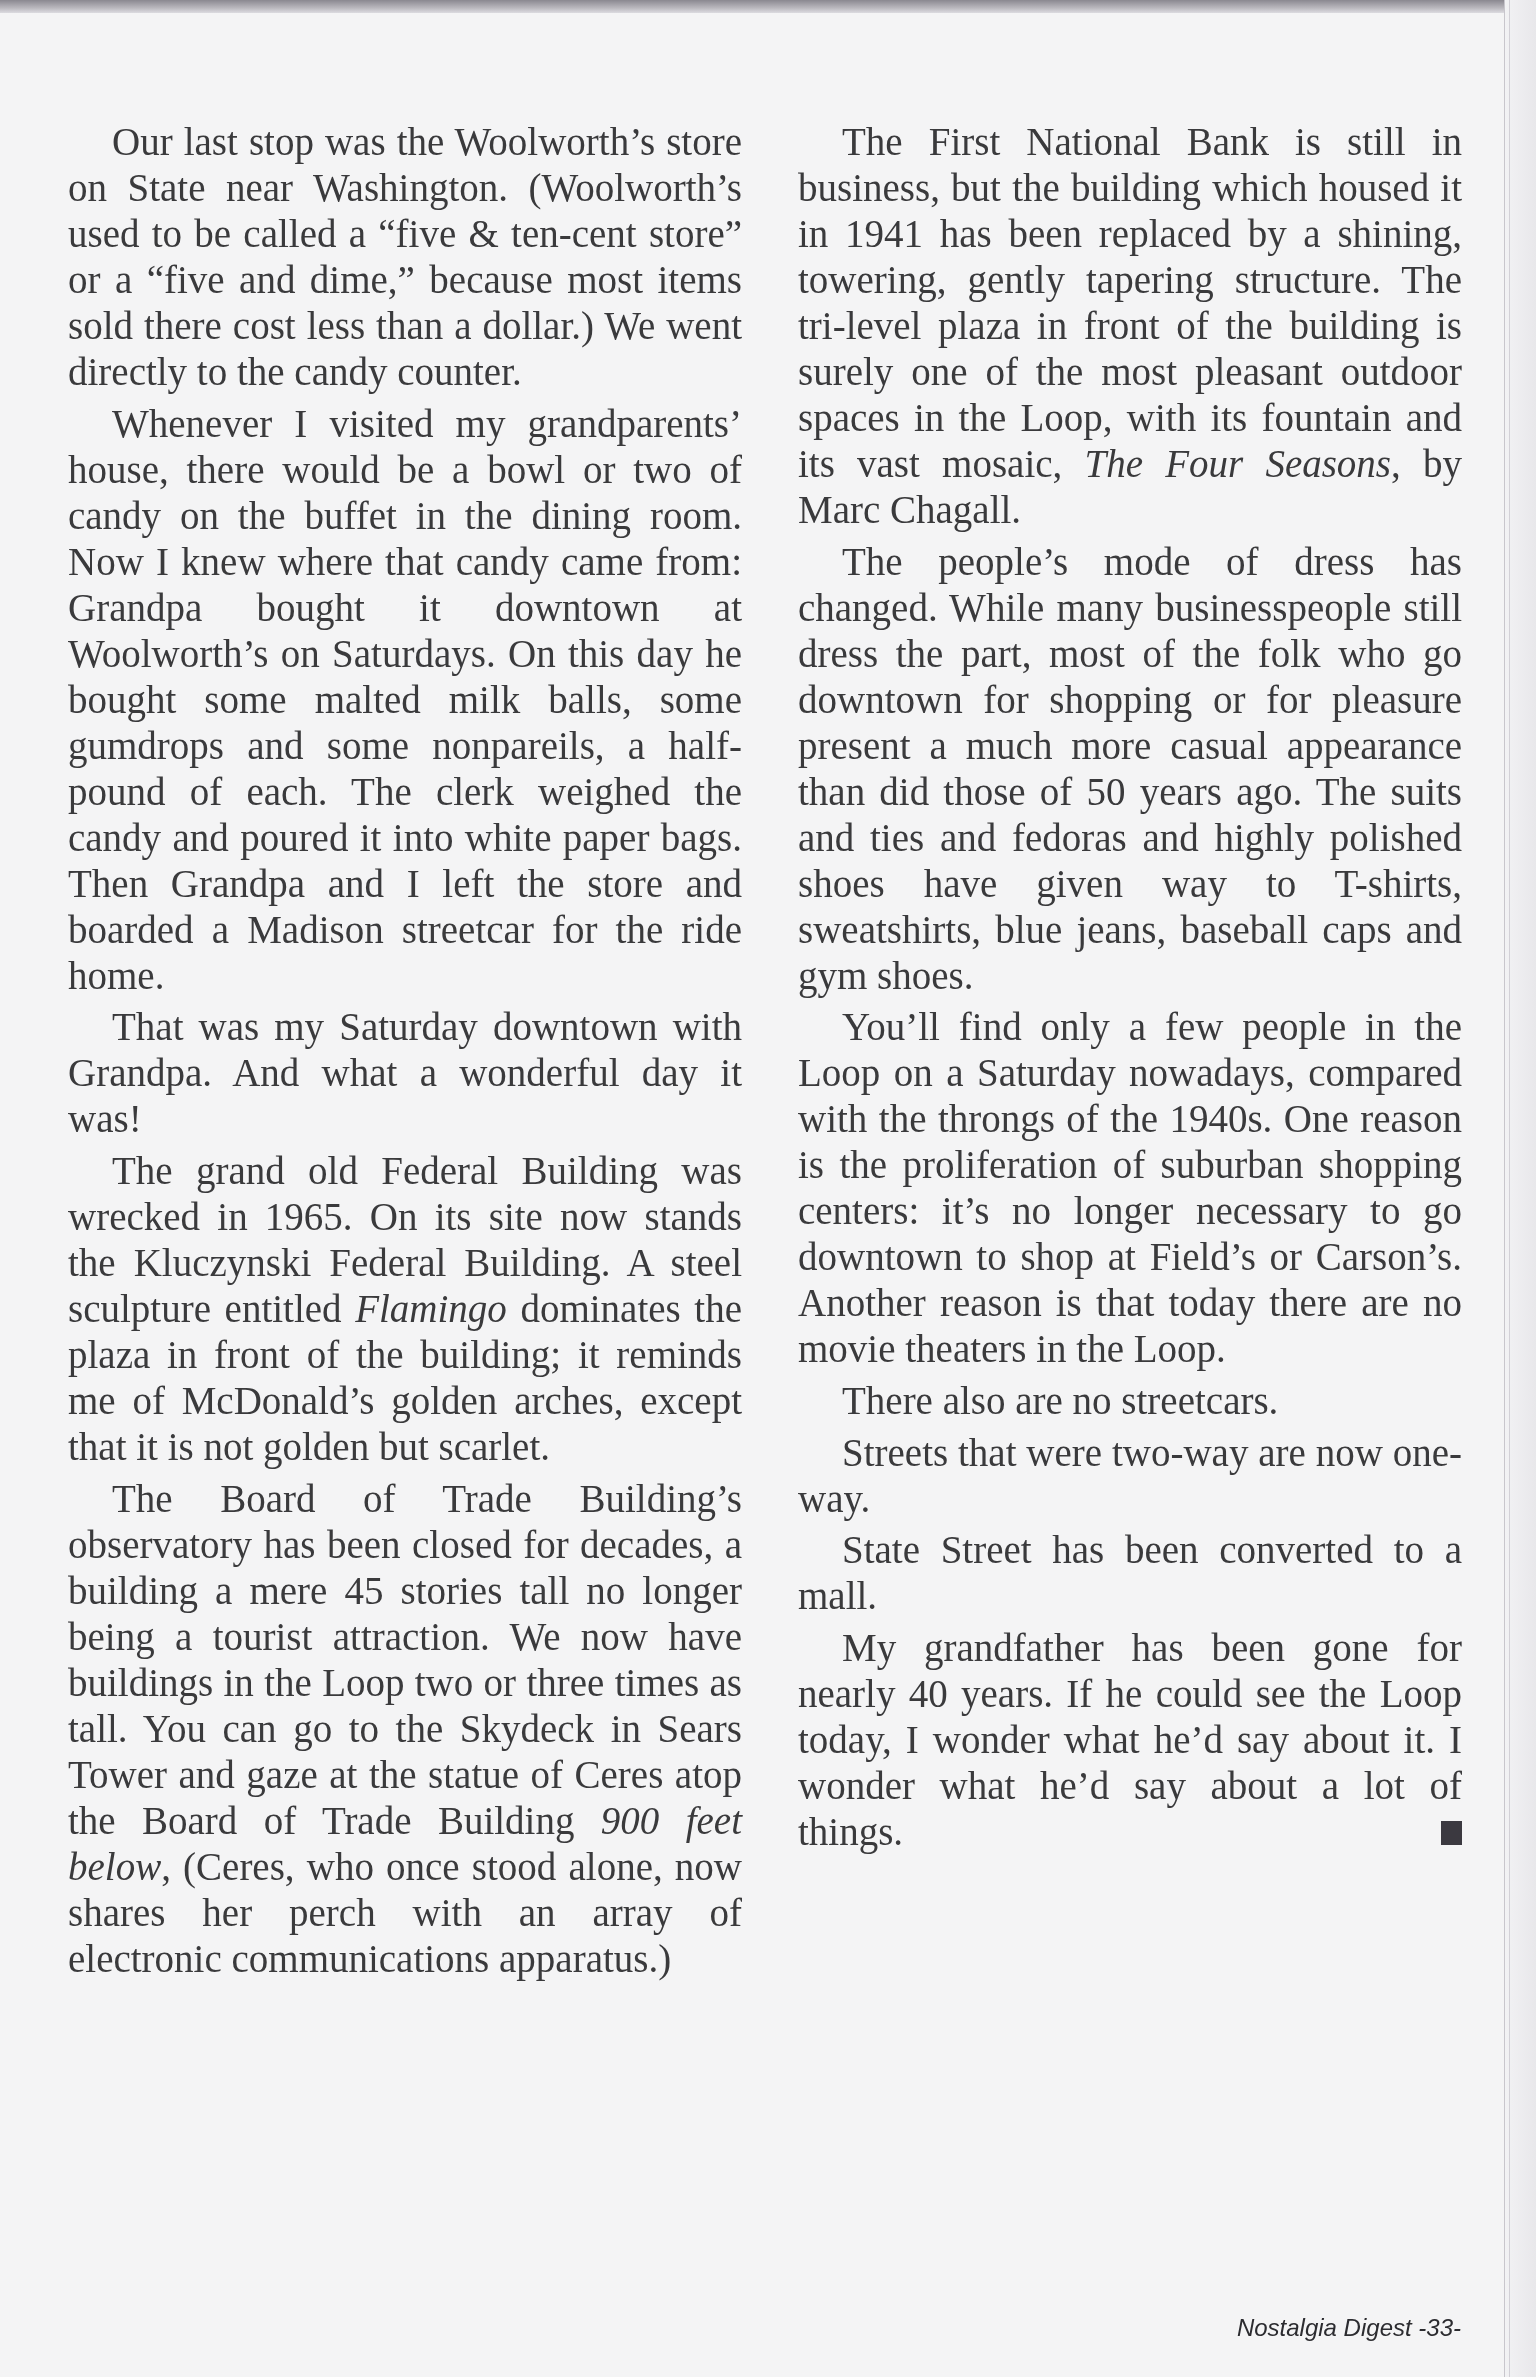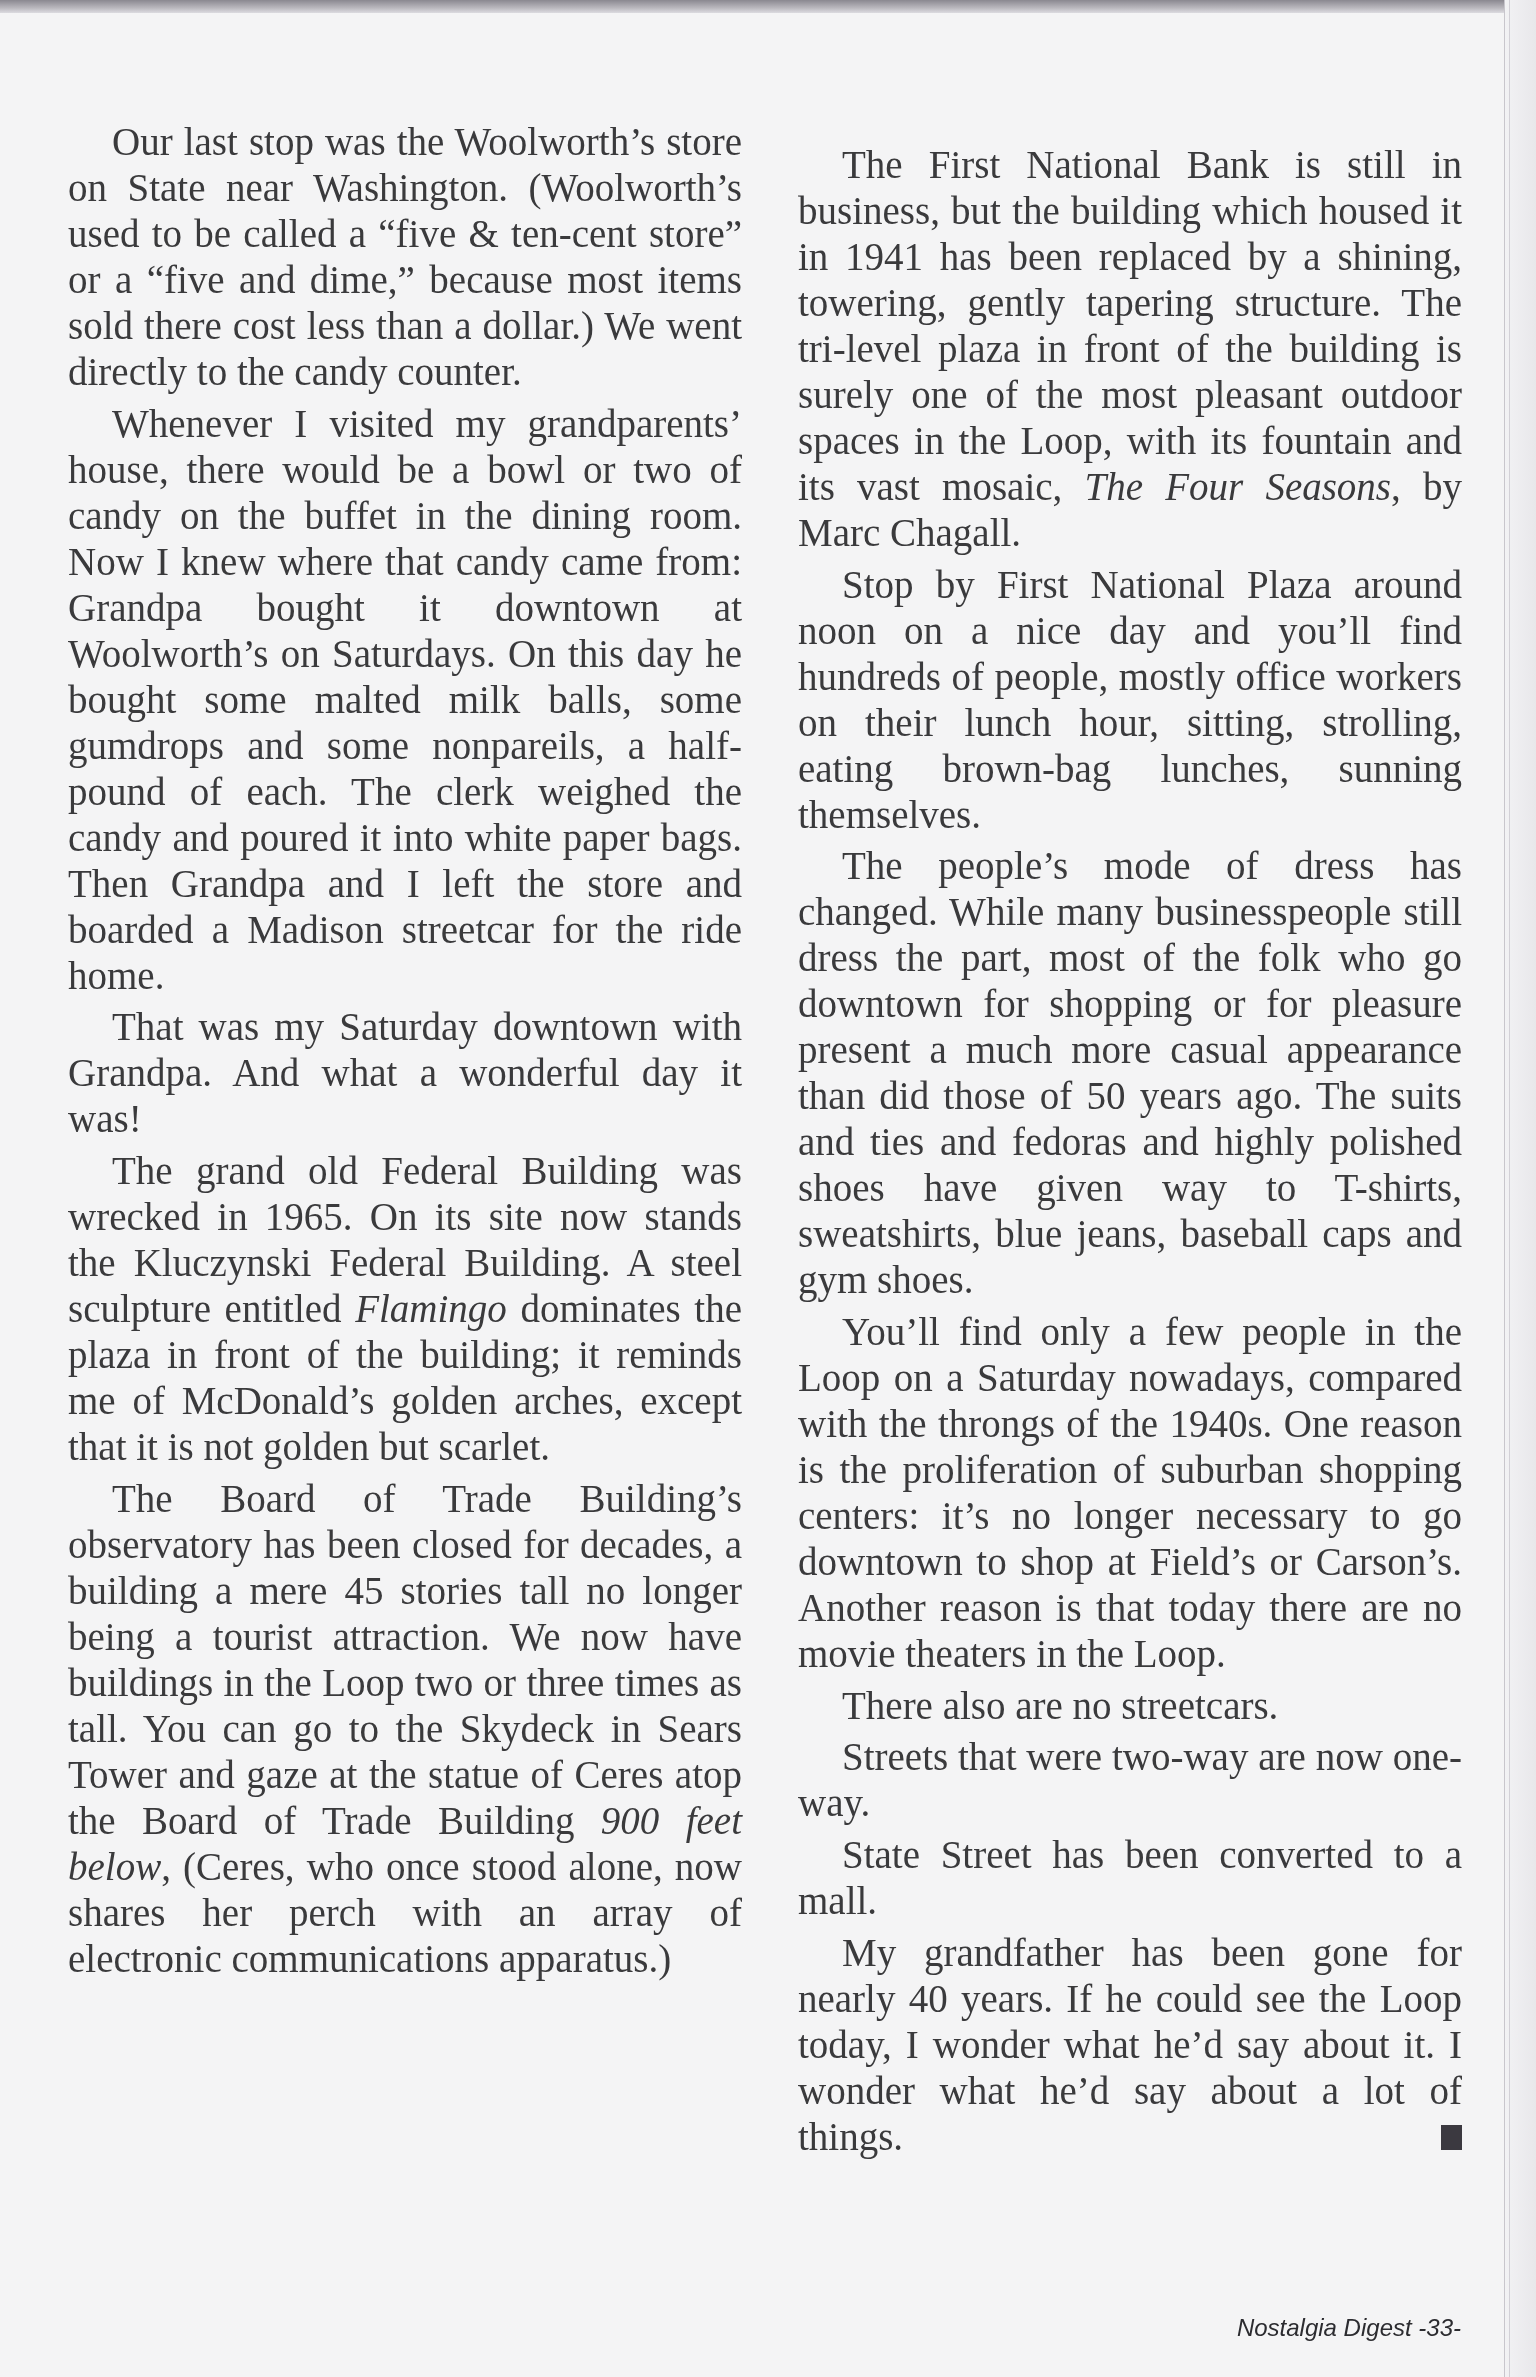--- a/index.html
+++ b/index.html
@@ -20,21 +20,21 @@
   }
   .right-edge::after {
     content: ""; position: absolute; left: 3.8px; top: 0; width: 0.9px; height: 2377px; background: #d2d0d6;
   }
   .column {
     position: absolute; top: 119px;
     font-size: 39px; line-height: 46px;
     text-align: justify; hyphens: manual;
   }
   .col-left { left: 68px; width: 674px; }
-  .col-right { left: 798px; width: 664px; margin-top: 23px; }
+  .col-right { left: 798px; width: 664px; }
   .column p { margin: 0 0 5.7px 0; text-indent: 44px; }
   .column em { font-style: italic; }
   .end-mark {
     display: inline-block; width: 21px; height: 24.6px; background: #3b3940;
     float: right; margin-top: 11.4px;
   }
   .footer {
     position: absolute; top: 2314px; right: 76px;
     font-family: "Liberation Sans", "DejaVu Sans", sans-serif;
     font-style: italic; font-size: 24px; color: #2c2c30;
@@ -49,21 +49,20 @@
 <div class="column col-left">
   <p>Our last stop was the Woolworth’s store on State near Washington. (Woolworth’s used to be called a “five &amp; ten-cent store” or a “five and dime,” because most items sold there cost less than a dollar.) We went directly to the candy counter.</p>
   <p>Whenever I visited my grandparents’ house, there would be a bowl or two of candy on the buffet in the dining room. Now I knew where that candy came from: Grandpa bought it downtown at Woolworth’s on Saturdays. On this day he bought some malted milk balls, some gumdrops and some nonpareils, a half-pound of each. The clerk weighed the candy and poured it into white paper bags. Then Grandpa and I left the store and boarded a Madison streetcar for the ride home.</p>
   <p>That was my Saturday downtown with Grandpa. And what a wonderful day it was!</p>
   <p><span>The grand old Federal Building was wrecked in 1965. On its site now stands the Kluczynski Federal Building. A steel sculpture entitled </span><em>Flamingo</em><span> dominates the plaza in front of the building; it reminds me of McDonald’s golden arches, except that it is not golden but scarlet.</span></p>
   <p><span>The Board of Trade Building’s observatory has been closed for decades, a building a mere 45 stories tall no longer being a tourist attraction. We now have buildings in the Loop two or three times as tall. You can go to the Skydeck in Sears Tower and gaze at the statue of Ceres atop the Board of Trade Building </span><em>900 feet below</em><span>, (Ceres, who once stood alone, now shares her perch with an array of electronic communications apparatus.)</span></p>
 </div>
 
 <div class="column col-right">
   <p><span>The First National Bank is still in business, but the building which housed it in 1941 has been replaced by a shining, towering, gently tapering structure. The tri-level plaza in front of the building is surely one of the most pleasant outdoor spaces in the Loop, with its fountain and its vast mosaic, </span><em>The Four Seasons</em><span>, by Marc Chagall.</span></p>
-  <p>Stop by First National Plaza around noon on a nice day and you’ll find hundreds of people, mostly office workers on their lunch hour, sitting, strolling, eating brown-bag lunches, sunning themselves.</p>
   <p>The people’s mode of dress has changed. While many businesspeople still dress the part, most of the folk who go downtown for shopping or for pleasure present a much more casual appearance than did those of 50 years ago. The suits and ties and fedoras and highly polished shoes have given way to T-shirts, sweatshirts, blue jeans, baseball caps and gym shoes.</p>
   <p>You’ll find only a few people in the Loop on a Saturday nowadays, compared with the throngs of the 1940s. One reason is the proliferation of suburban shopping centers: it’s no longer necessary to go downtown to shop at Field’s or Carson’s. Another reason is that today there are no movie theaters in the Loop.</p>
   <p>There also are no streetcars.</p>
   <p>Streets that were two-way are now one-way.</p>
   <p>State Street has been converted to a mall.</p>
   <p><span>My grandfather has been gone for nearly 40 years. If he could see the Loop today, I wonder what he’d say about it. I wonder what he’d say about a lot of things.</span><span class="end-mark"></span></p>
 </div>
 
 <div class="footer">Nostalgia Digest -33-</div>
 

